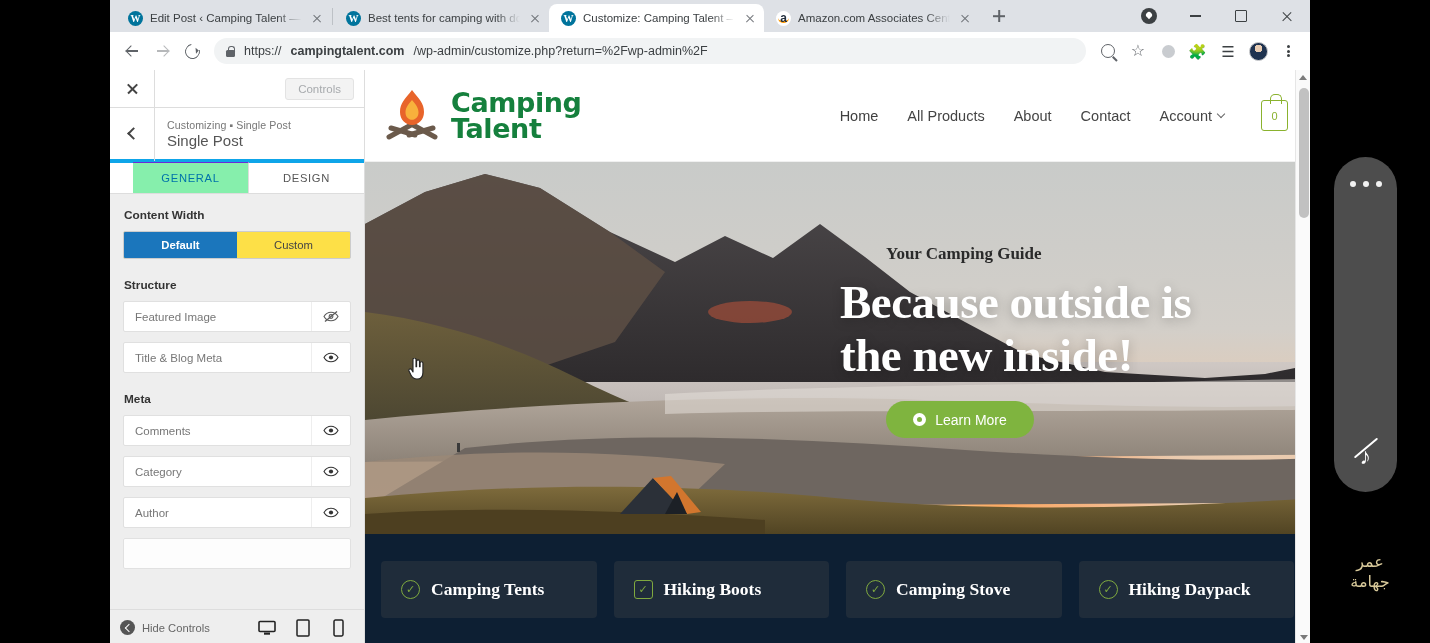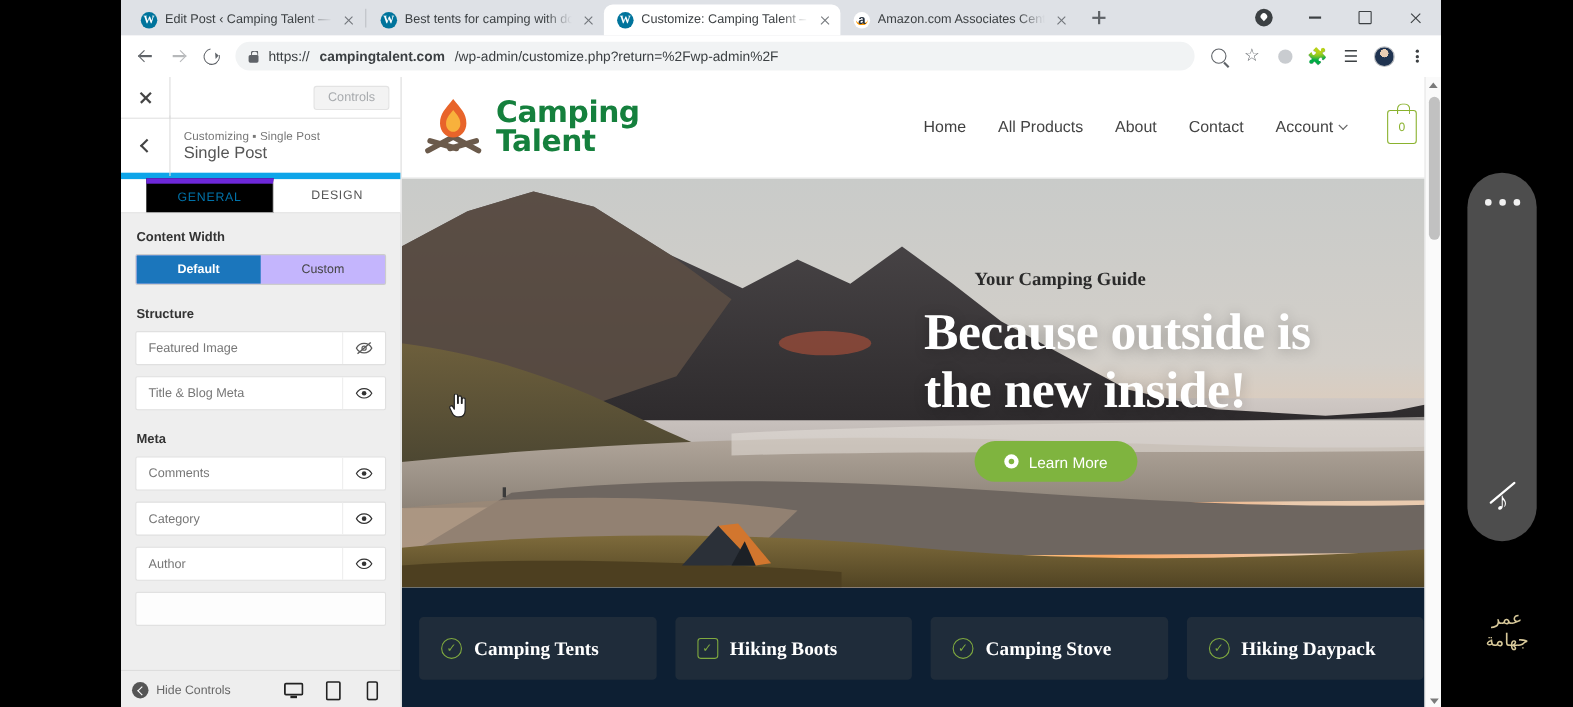--- a/index.html
+++ b/index.html
@@ -126,41 +126,41 @@
   .cz-close{ width:45px; height:38px; display:flex; align-items:center; justify-content:center;
      border-right:1px solid #ddd; position:relative;}
   .cz-close::before,.cz-close::after{ content:""; position:absolute; left:16px; top:18.5px;
      width:13px; height:1.6px; background:#444;}
   .cz-close::before{transform:rotate(45deg);} .cz-close::after{transform:rotate(-45deg);}
   .cz-pub{
     margin-left:auto; margin-right:10px; font-size:11.5px; color:#a7aaad;
     background:#f3f3f3; border:1px solid #e3e3e3; border-radius:3px; padding:4px 12px;
   }
   .cz-head{ height:55px; background:#fff; display:flex; align-items:center;
-     border-bottom:6px solid #0ea5e9;}
+     border-bottom:4px solid #0ea5e9;}
   .cz-back{ width:45px; height:55px; display:flex; align-items:center; justify-content:center;
      border-right:1px solid #ddd;}
   .chev-l{ width:9px;height:9px;border-left:2px solid #444; border-bottom:2px solid #444;
      transform:rotate(45deg); margin-left:3px;}
   .cz-titles{ padding-left:12px; }
   .cz-crumb{ font-size:10.6px; color:#777; letter-spacing:.1px;}
   .cz-crumb .sep{ padding:0 3px; }
   .cz-title{ font-size:15px; color:#555; font-weight:300; margin-top:1px;}
 
   .cz-tabs{ display:flex; height:31px; background:#fff; border-bottom:1px solid #ddd;}
   .cz-tab{ flex:1; display:flex; align-items:center; justify-content:center;
      font-size:11.2px; letter-spacing:.7px; color:#555; }
-  .cz-tab.active{ color:#0073aa; background:#000000; border-top:5px solid #6d28d9;
+  .cz-tab.active{ color:#0073aa; background:#86efac; border-top:1px solid #6d28d9;
      border-right:1px solid #ddd; margin-top:-1px;margin-left:23px; }
 
   .cz-body{ flex:1; overflow:hidden; padding:14px 13px 0 13px; position:relative;}
   .cz-section{ font-size:11.8px; font-weight:bold; color:#333; margin:0 0 9px 1px;}
   .cz-section.sp{ margin-top:19px; }
 
-  .seg{ display:flex; border:1px solid #ccc; border-radius:2px; overflow:hidden; background:#c4b5fd;}
+  .seg{ display:flex; border:1px solid #ccc; border-radius:2px; overflow:hidden; background:#fde047;}
   .seg div{ flex:1; text-align:center; font-size:11.3px; padding:7px 0; color:#444;}
   .seg div.on{ background:#1b76bc; color:#fff; font-weight:bold;}
 
   .row{
     display:flex; align-items:stretch; background:#fff; border:1px solid #e0e0e0;
     border-radius:2px; margin-bottom:10px; height:31px;
   }
   .row .lbl{ flex:1; display:flex; align-items:center; padding-left:11px;
      font-size:11.5px; color:#777; }
   .row .eye{ width:39px; display:flex; align-items:center; justify-content:center;

